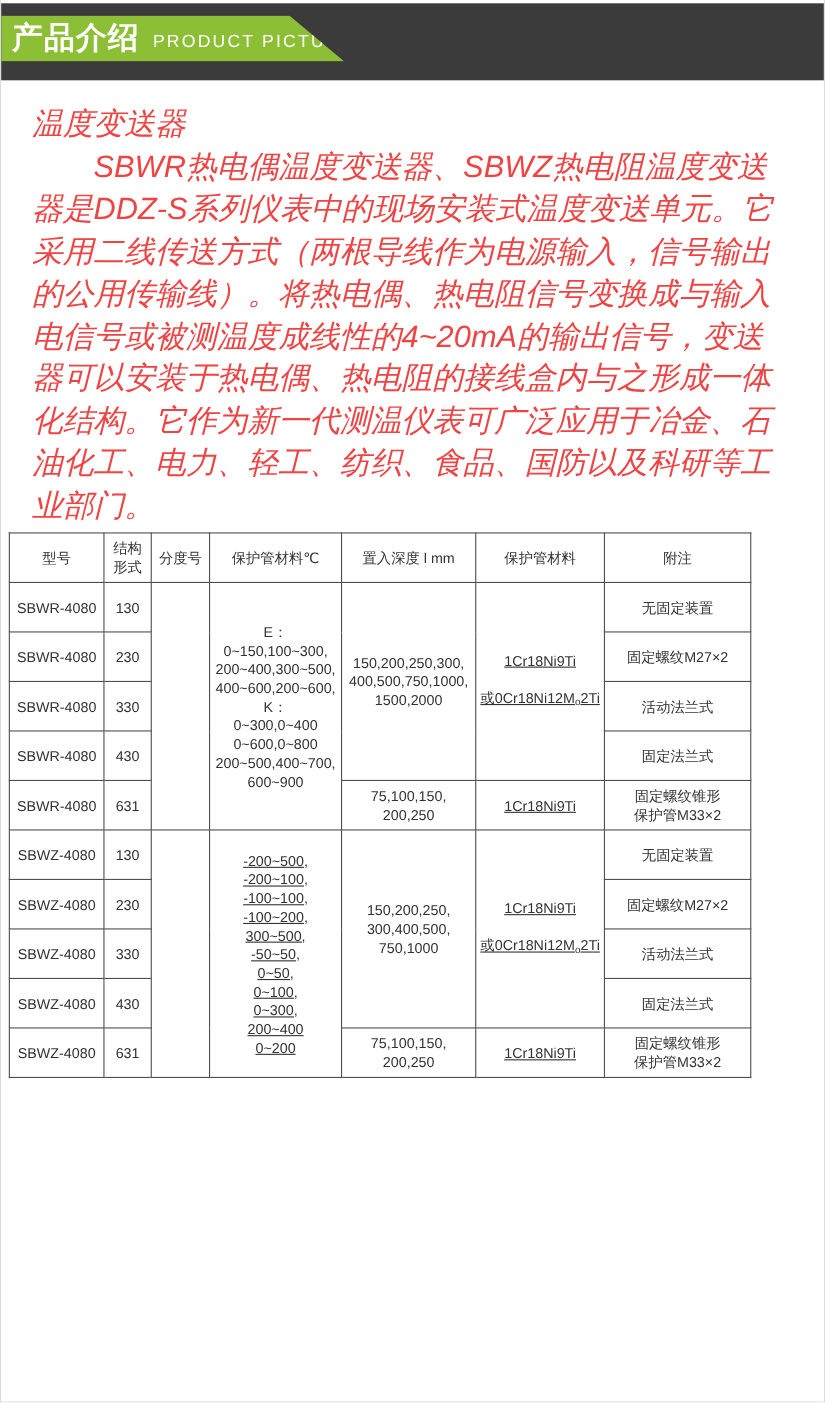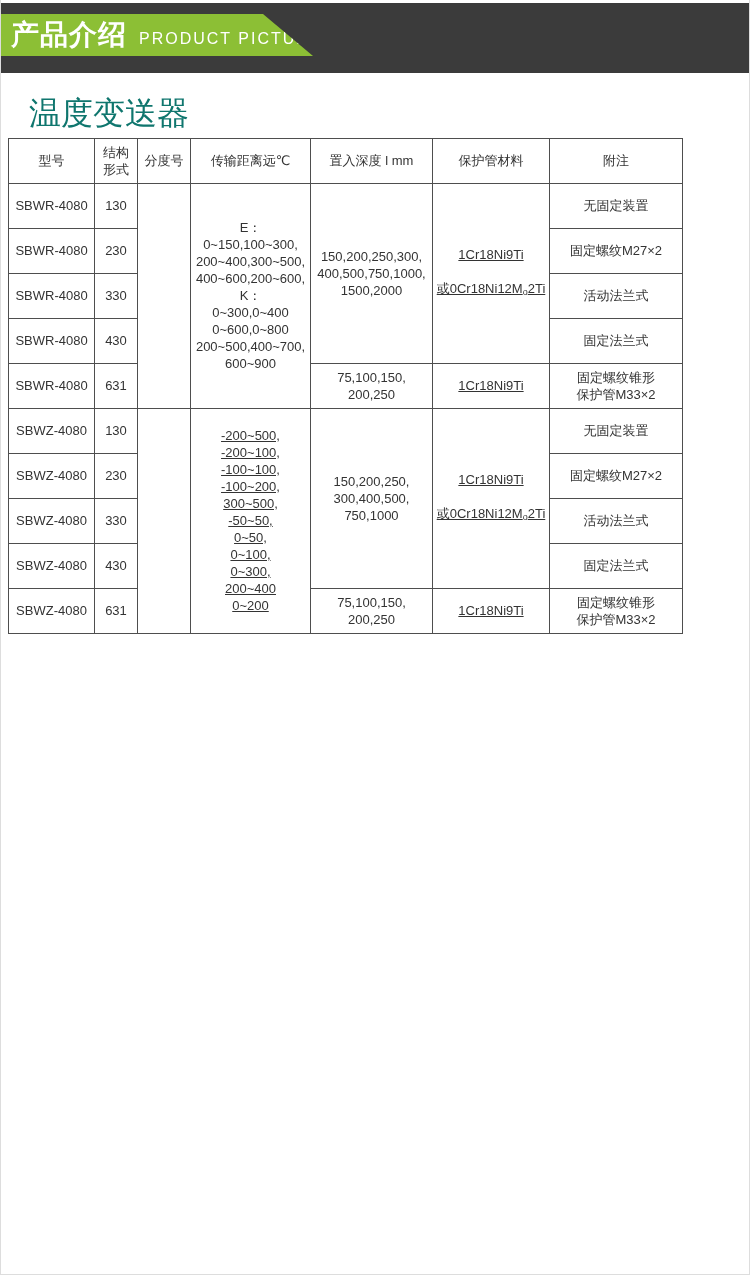--- a/index.html
+++ b/index.html
@@ -42,23 +42,24 @@
     color:#ffffff;
     font-size:16px;
     letter-spacing:2px;
     margin-left:12px;
     margin-top:7px;
     white-space:nowrap;
   }
   
   .intro {
     padding:21px 27px 0 28px;
-    color:#0f766e;
-    font-size:32px;
+    color:#ef4444;
+    font-size:28px;
     line-height:38.5px;
+    font-style:italic;
   }
   .intro-title { white-space:pre-line; }
   .intro-para  { white-space:pre-line; }
   
   .spec-table {
     border-collapse:collapse;
     table-layout:fixed;
     width:674px;
     margin:5px 0 0 7px;
     border-radius:27px;
@@ -107,39 +108,40 @@
 
   <div class="topbar">
     <div class="banner">
       <span class="banner-cn">产品介绍</span>
       <span class="banner-en">PRODUCT  PICTURES</span>
     </div>
   </div>
 
   <div class="intro">
     <div class="intro-title">温度变送器</div>
+    <div class="intro-para">　　SBWR热电偶温度变送器、SBWZ热电阻温度变送器是DDZ-S系列仪表中的现场安装式温度变送单元。它采用二线传送方式（两根导线作为电源输入，信号输出的公用传输线）。将热电偶、热电阻信号变换成与输入电信号或被测温度成线性的4~20mA的输出信号，变送器可以安装于热电偶、热电阻的接线盒内与之形成一体化结构。它作为新一代测温仪表可广泛应用于冶金、石油化工、电力、轻工、纺织、食品、国防以及科研等工业部门。</div>
   </div>
 
   <table class="spec-table">
     <colgroup>
       <col style="width:86px">
         <col style="width:43px">
         <col style="width:53px">
       <col style="width:120px">
         <col style="width:122px">
         <col style="width:117px">
       <col style="width:133px">
     </colgroup>
     <thead>
       <tr>
         <th>型号</th>
         <th>结构
 形式</th>
         <th>分度号</th>
-        <th>传输距离远℃</th>
+        <th>保护管材料℃</th>
         <th>置入深度 l mm</th>
         <th>保护管材料</th>
         <th>附注</th>
       </tr>
     </thead>
     <tbody>
 
       <tr>
         <td>SBWR-4080</td>
         <td>130</td>

